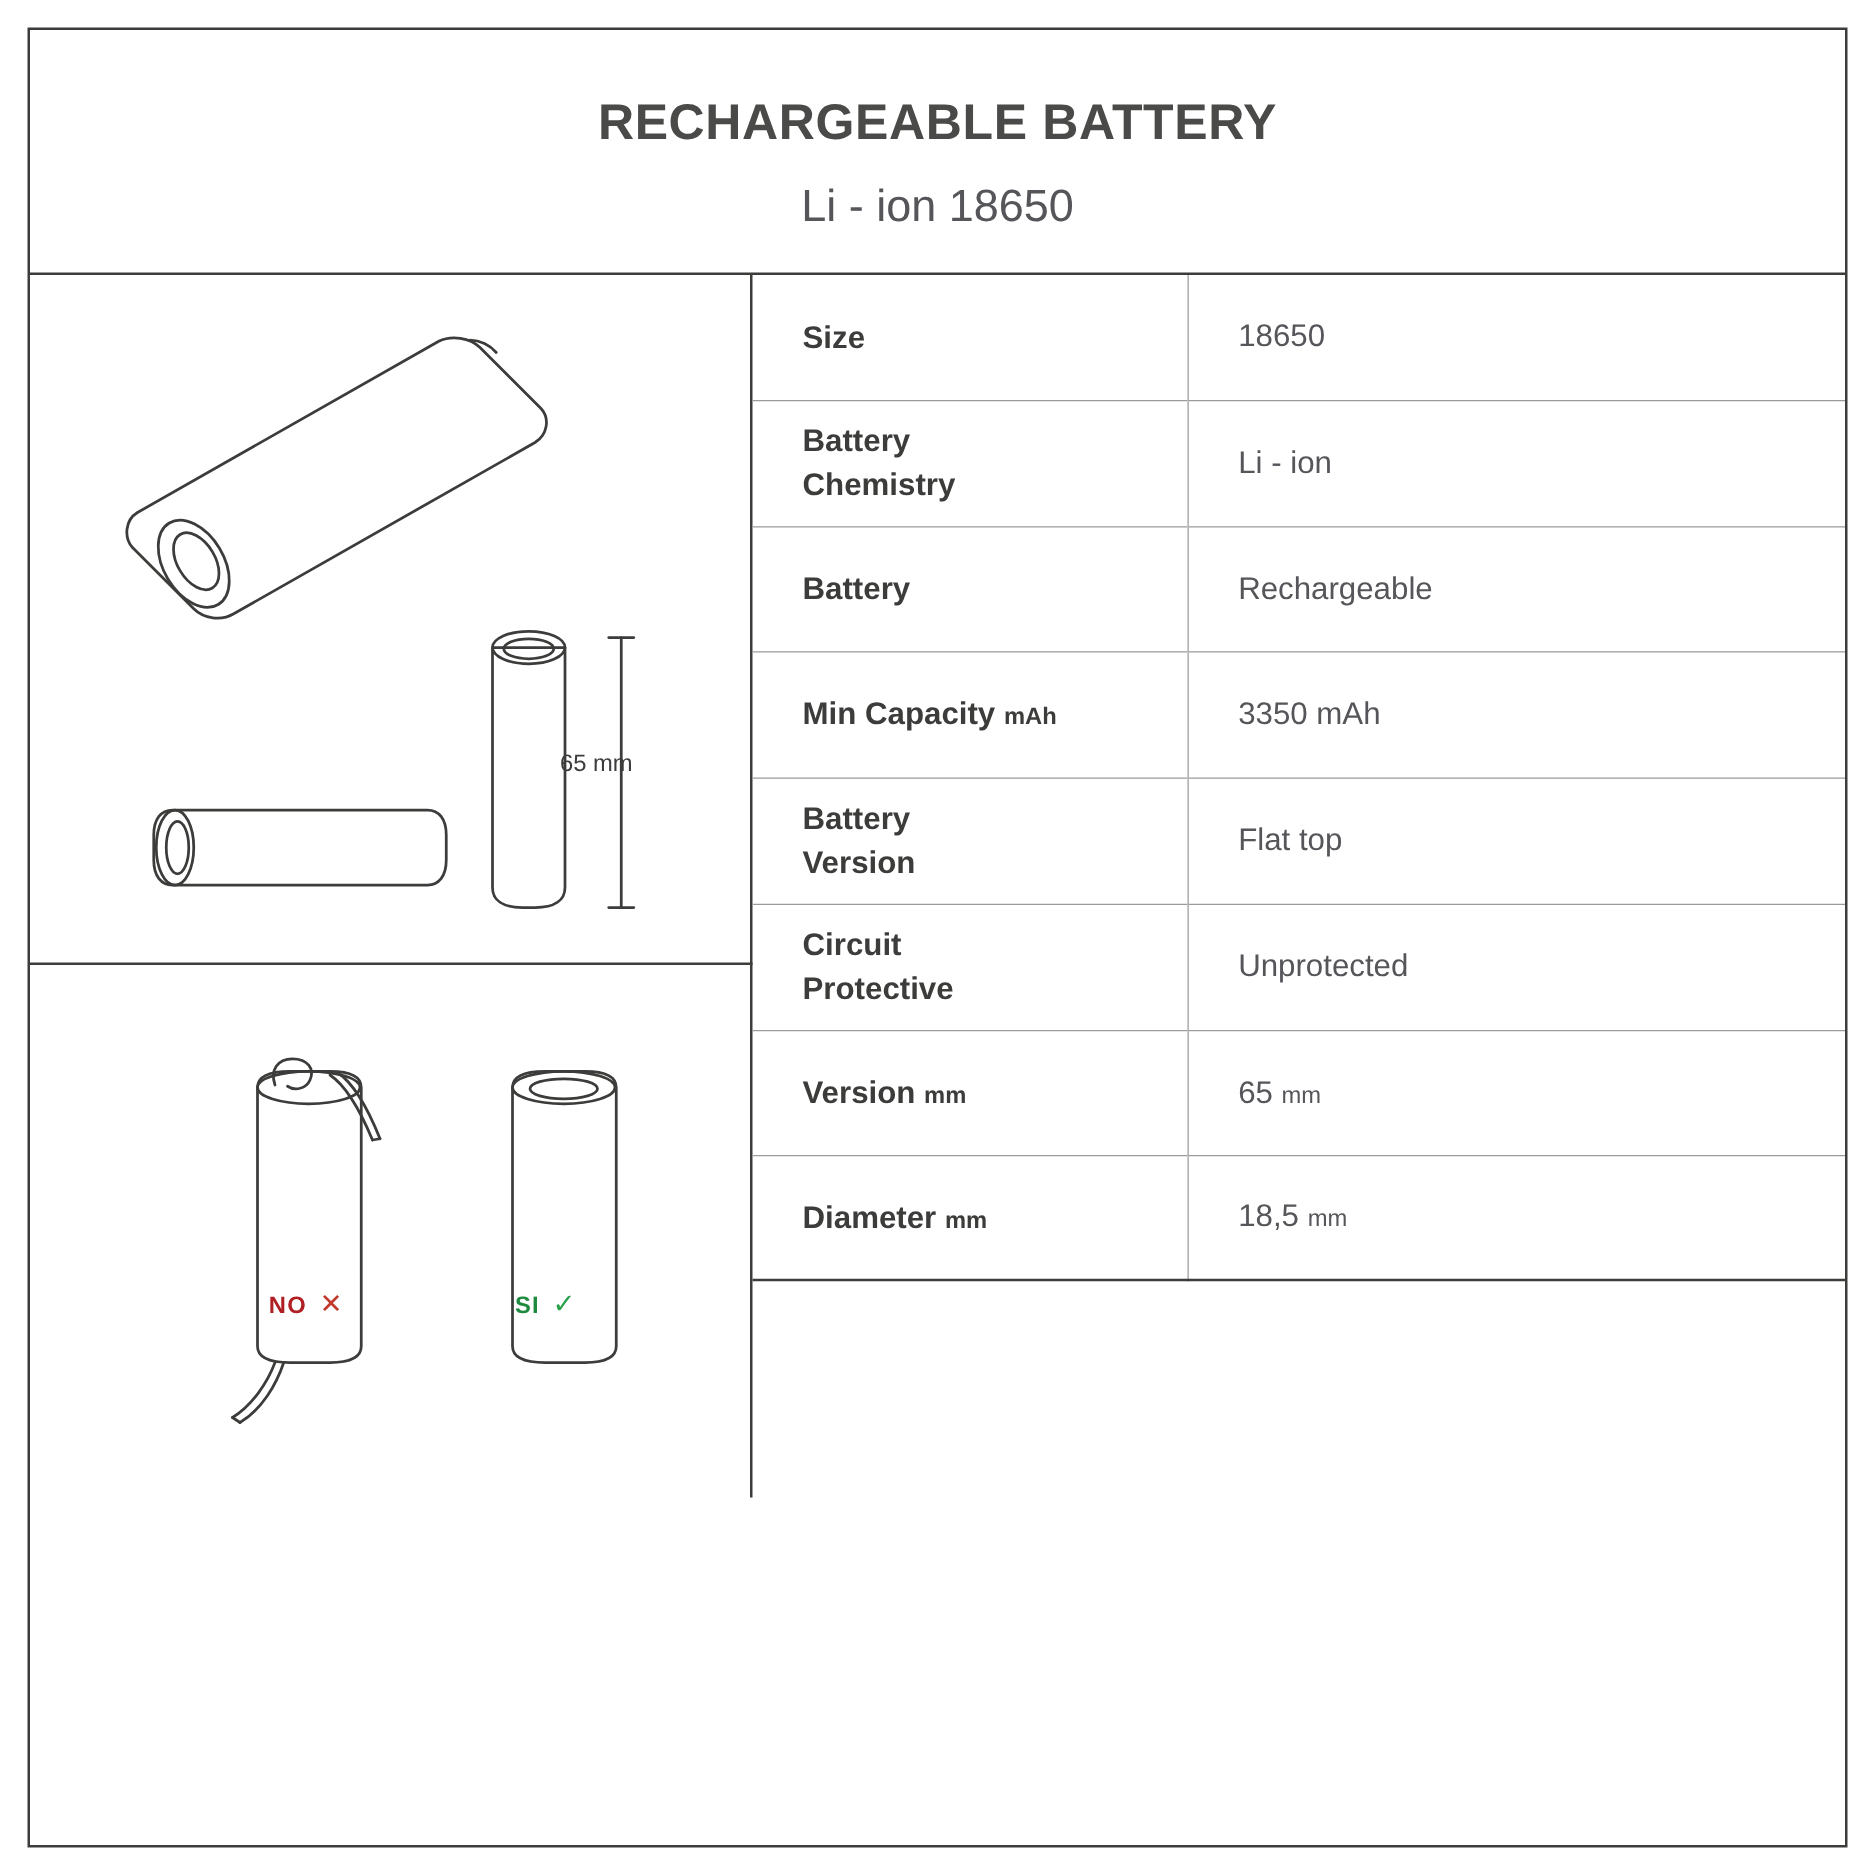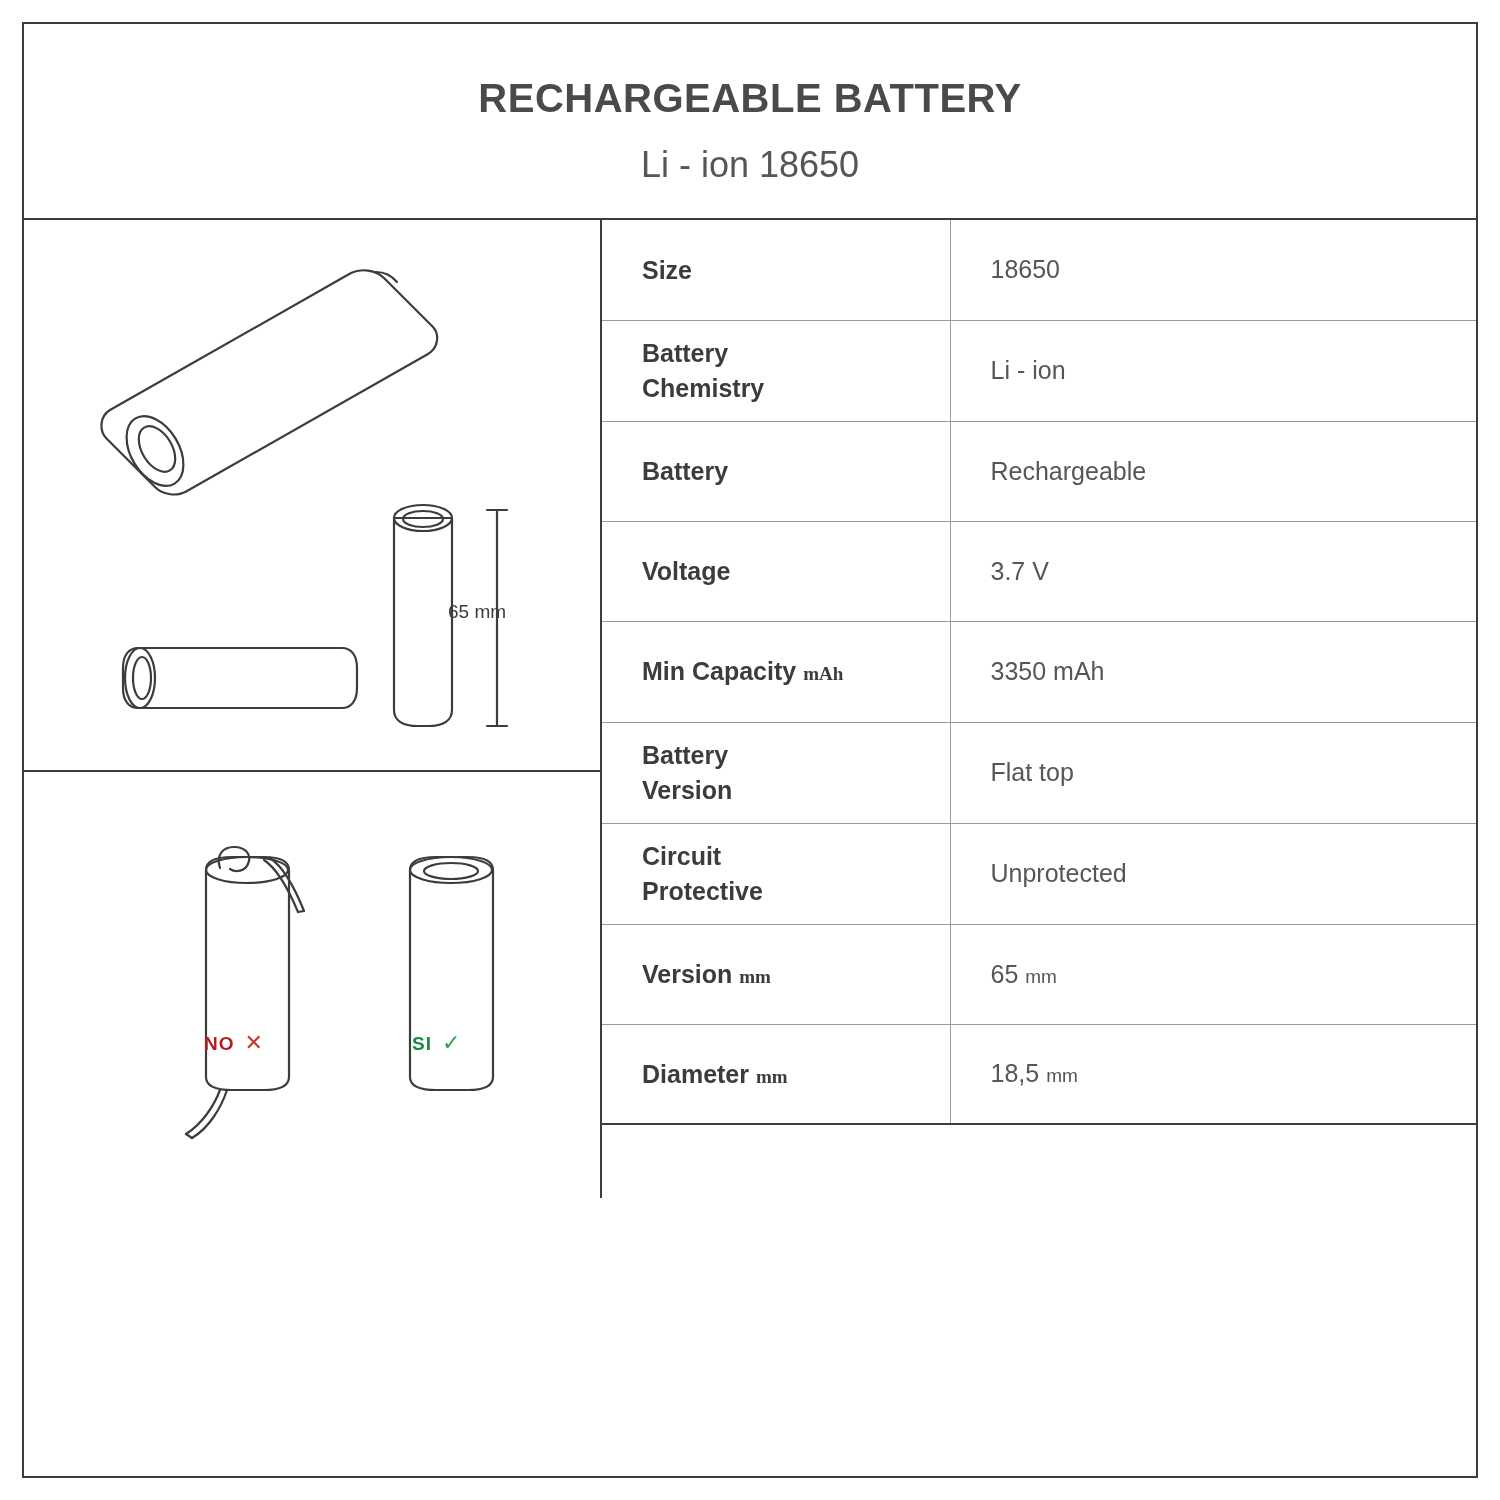--- a/index.html
+++ b/index.html
@@ -84,21 +84,21 @@
 
   .dim-label {
     position: absolute;
     font-size: 19px;
     color: #3c3c3b;
     font-family: "Liberation Sans", sans-serif;
   }
 
   .mark-no {
     position: absolute;
-    left: 180px;
+    left: 191px;
     top: 258px;
     font-size: 19px;
     font-weight: bold;
     color: #b01f24;
     letter-spacing: 1px;
   }
   .mark-no .glyph { color: #c0392b; font-weight: normal; font-size: 22px; margin-left: 10px;}
   .mark-si {
     position: absolute;
     left: 388px;
@@ -141,21 +141,20 @@
   }
   .spec-table td.value {
     width: 526px;
     font-weight: 400;
     font-size: 25px;
     color: #55555a;
   }
   .unit {
     font-size: 19px;
     font-weight: bold;
-    font-family: Liberation Serif, serif;
   }
   .unit-light {
     font-size: 19px;
     font-weight: 400;
   }
 
   .row-h1 { height: 100px; }
   .row-h2 { height: 101px; }
 
   .footer-area {
@@ -262,28 +261,20 @@
         </td>
       </tr>
       <tr class="row-h1">
         <td class="label">
           <span>Battery</span>
         </td>
         <td class="value">
           <span>Rechargeable</span>
         </td>
       </tr>
-      <tr class="row-h1">
-        <td class="label">
-          <span>Voltage</span>
-        </td>
-        <td class="value">
-          <span>3.7 V</span>
-        </td>
-      </tr>
       <tr class="row-h2">
         <td class="label">
           <span>Min Capacity</span>
           <span class="unit">mAh</span>
         </td>
         <td class="value">
           <span>3350 mAh</span>
         </td>
       </tr>
       <tr class="row-h2">

